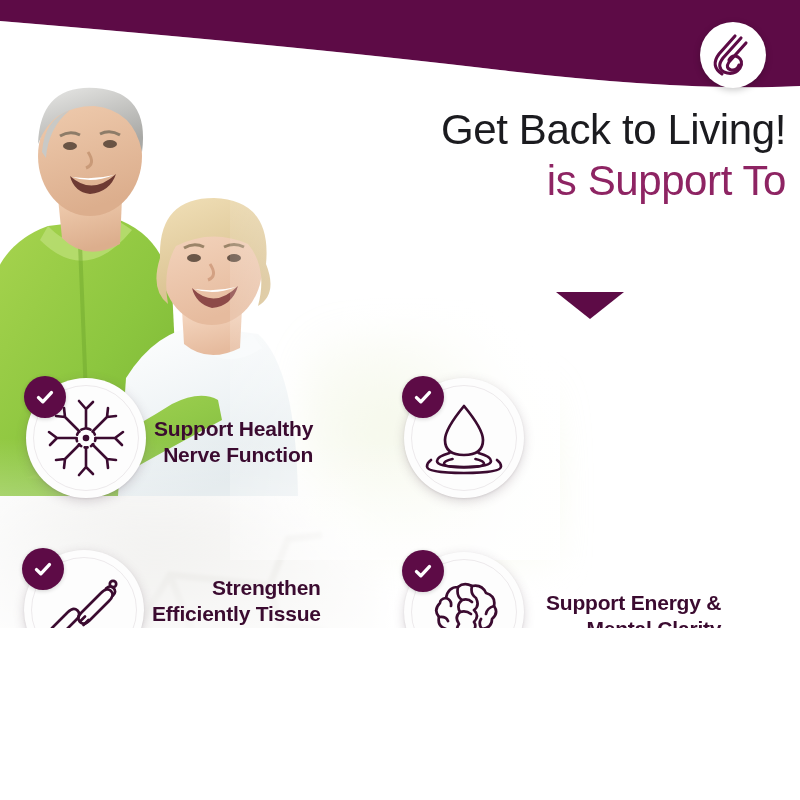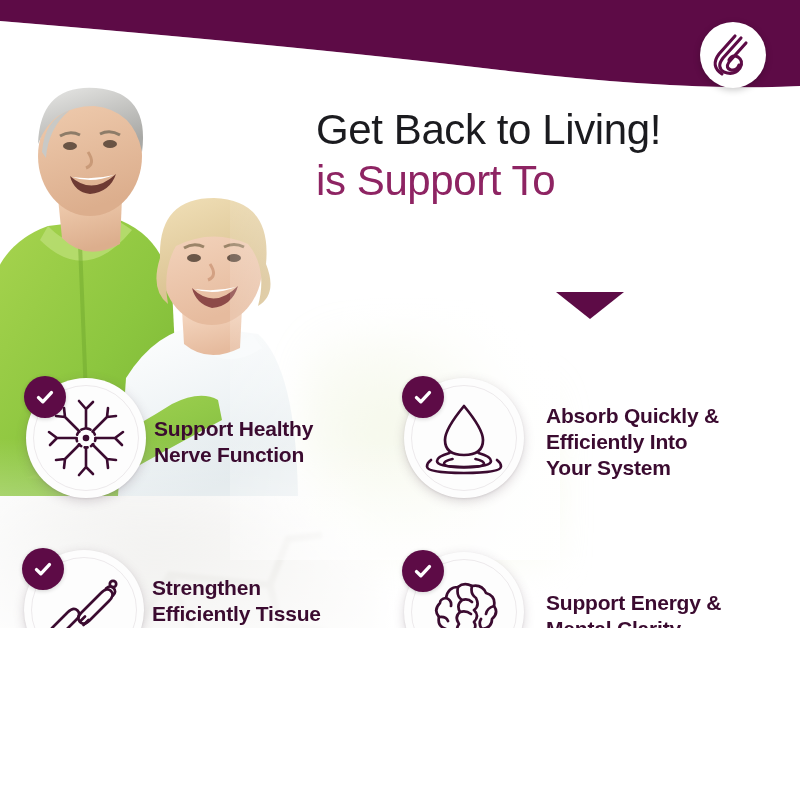--- a/index.html
+++ b/index.html
@@ -3,21 +3,21 @@
 <meta charset="utf-8">
 <style>
   * { margin:0; padding:0; box-sizing:border-box; }
   html,body{
     width:800px; height:800px; overflow:hidden;
     font-family:"Liberation Sans", sans-serif;
     background:#ffffff;
   }
   #stage{
     position:relative; width:800px; height:628px;
-    background:#ffffff; overflow:hidden;
+    background:#ffffff; overflow:hidden;text-align:right;
   }
 
   
   .photo-layer{ position:absolute; inset:0; pointer-events:none; }
 
   
   .foliage{
     position:absolute; left:110px; top:210px; width:420px; height:330px;
     background:
       radial-gradient(closed-ellipse at 30% 30%, rgba(196,214,120,.85) 0%, rgba(196,214,120,0) 58%),
@@ -286,23 +286,20 @@
             <path d="M6 61 Q2 64 2 67.6 Q2 74 39 74 Q76 74 76 67.6 Q76 64 72 61"></path>
           </g>
         </svg>
       </div>
       <div class="check-badge">
         <svg width="22" height="22" viewBox="0 0 22 22">
           <path d="M4.5 11.6 L8.8 15.8 L17.4 6.6" fill="none" stroke="#ffffff" stroke-width="3.4" stroke-linecap="round" stroke-linejoin="round"></path>
         </svg>
       </div>
     </div>
-    <div class="feature-label">Absorb Quickly &amp;
-Efficiently Into
-Your System</div>
   </div>
 
   <div class="feature f3">
     <div class="badge-wrap">
       <div class="icon-circle">
         <svg width="80" height="80" viewBox="0 0 80 80">
           <g fill="none" stroke="#3b0b30" stroke-width="2.7" stroke-linecap="round" stroke-linejoin="round">
 
             <path d="M37.5 42.5 L57 23 Q63 17 67 21 Q71 25 65 31 L45.5 50.5 Q40 56 36 52 Q32 48 37.5 42.5 Z"></path>
             <path d="M62 18.5 Q66 14.5 69.5 18 Q73 21.5 69 25.5"></path>

